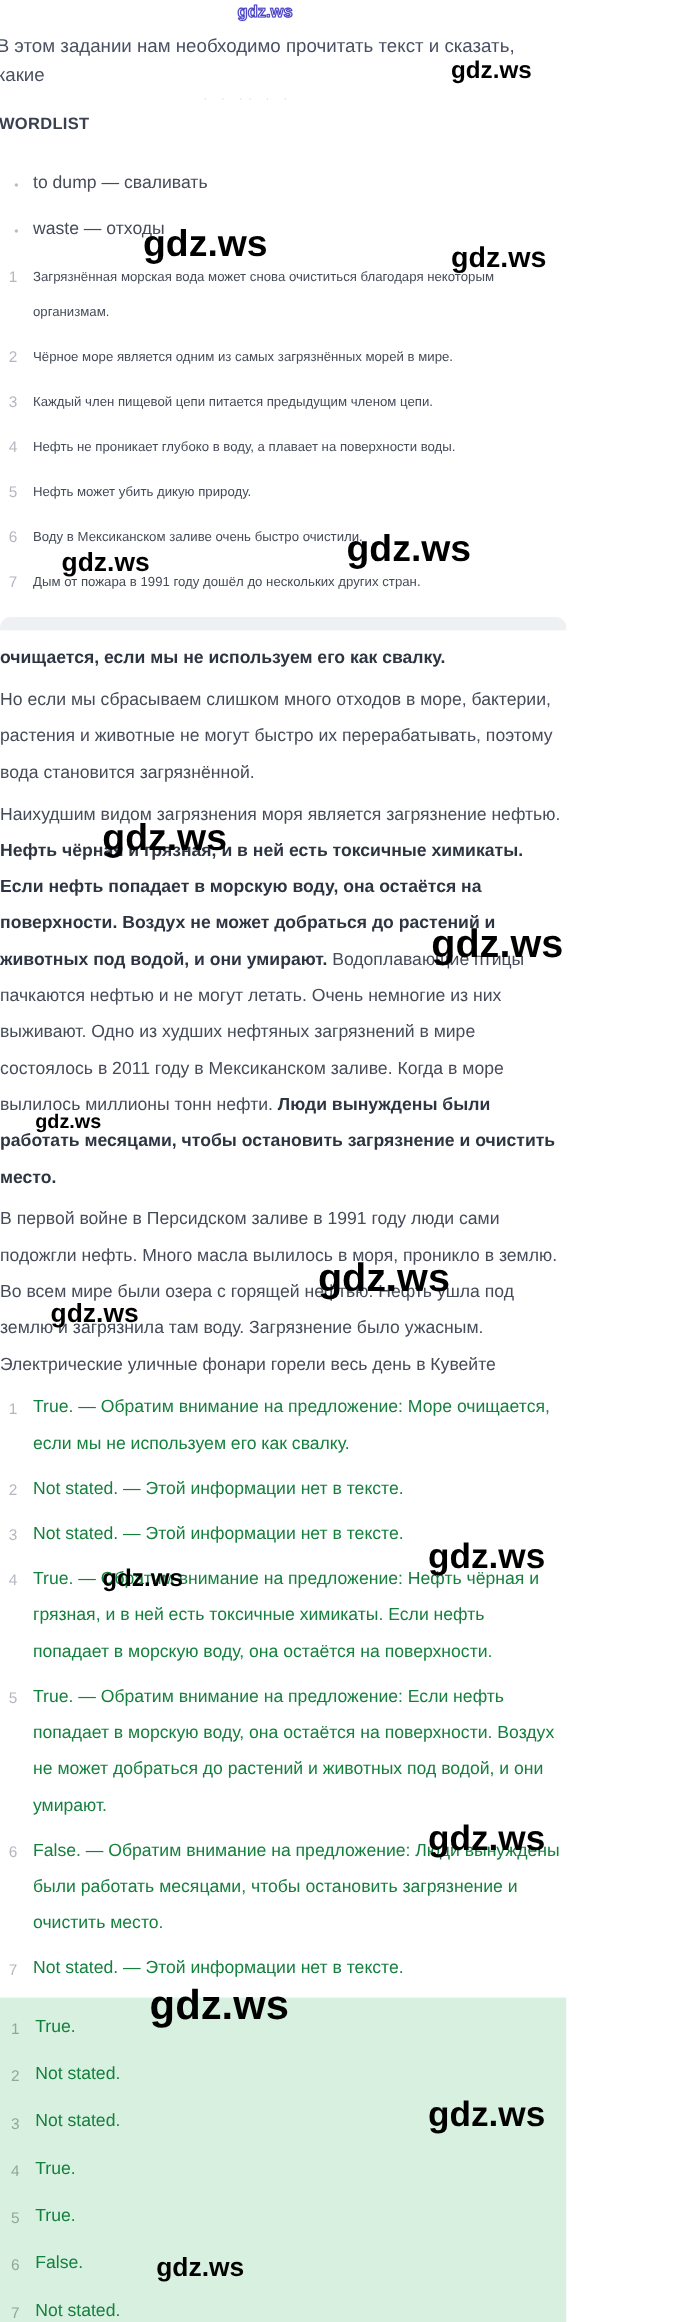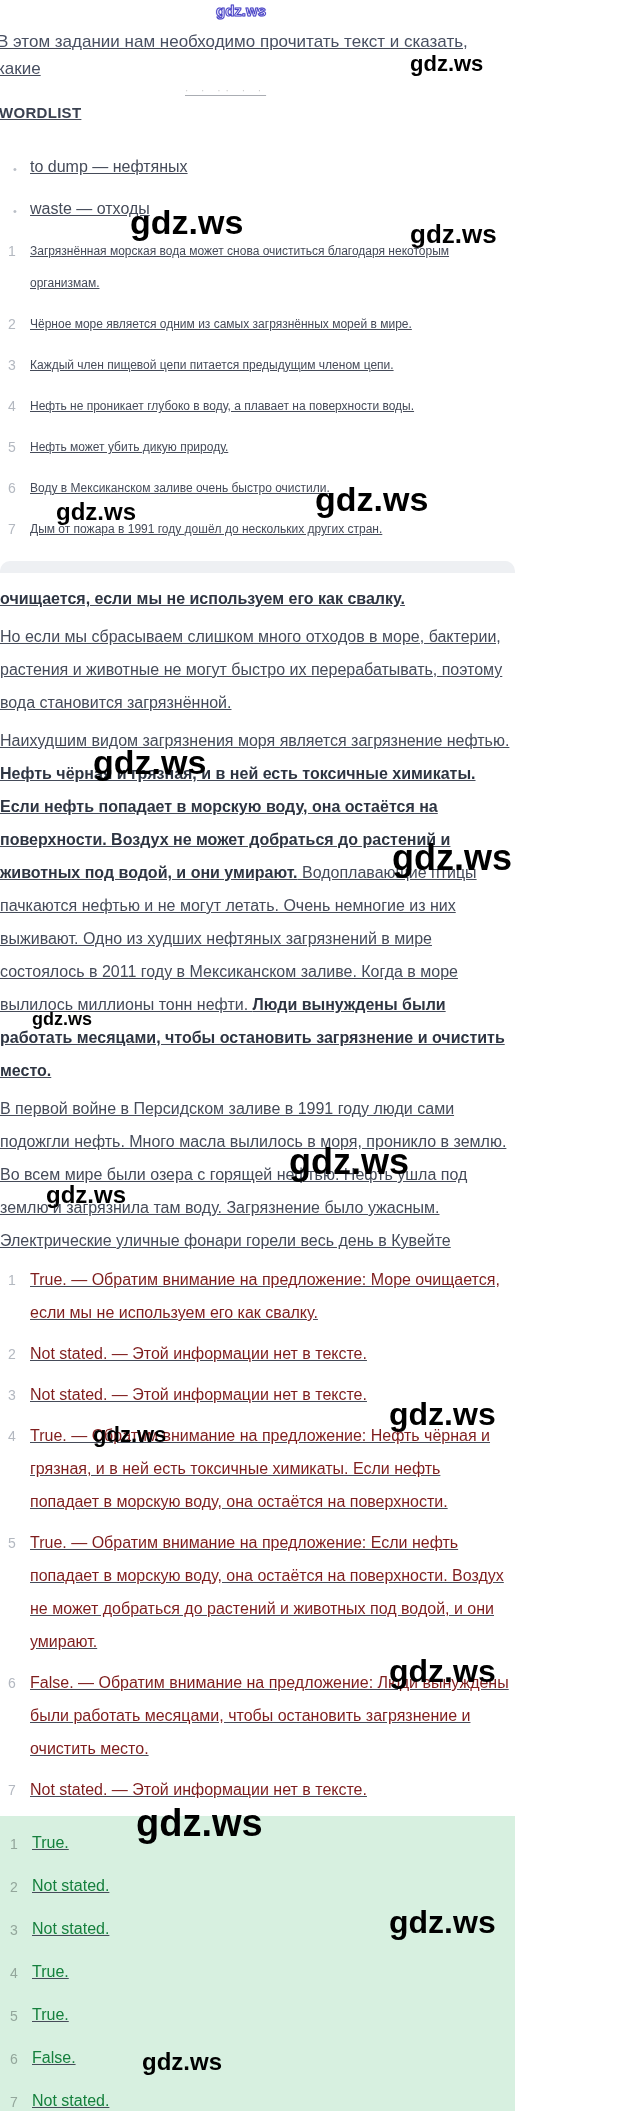--- a/index.html
+++ b/index.html
@@ -5,21 +5,20 @@
   * { box-sizing: border-box; }
   html, body { margin: 0; padding: 0; background: #fff; }
   .page {
     position: relative;
     width: 515px;
     height: 2111px;
     overflow: hidden;
     background: #fff;
     color: #454b59;
     font-family: "Liberation Sans", "DejaVu Sans", sans-serif;
-    text-decoration: underline;
   }
 
   
   .wm {
     position: absolute;
     font-weight: 700;
     color: #000;
     line-height: 1;
     white-space: nowrap;
     z-index: 10;
@@ -140,21 +139,21 @@
 
   ol.answers { list-style: none; counter-reset: a; margin: 6px 0 0 0; padding: 0; }
   ol.answers li {
     counter-increment: a;
     position: relative;
     padding-left: 30px;
     padding-right: 4px;
     font-size: 16px;
     line-height: 33px;
     margin-bottom: 8px;
-    color: #7f1d1d;
+    color: #15803d;
   }
   ol.answers li::before {
     content: counter(a);
     position: absolute;
     left: 8px; top: 1px;
     color: #b3b8c0;
     font-size: 14px;
   }
 
   .result-box {
@@ -201,21 +200,21 @@
   <span class="wm" style="left:389px;top:1655px;font-size:32px">gdz.ws</span>
   <span class="wm" style="left:136px;top:1804px;font-size:38px">gdz.ws</span>
   <span class="wm" style="left:389px;top:1906px;font-size:32px">gdz.ws</span>
   <span class="wm" style="left:142px;top:2050px;font-size:24px">gdz.ws</span>
 
   <p class="intro">В этом задании нам необходимо прочитать текст и сказать, какие</p>
   <div class="faint-line">·   ·        ·· ·   ·</div>
 
   <h3 class="wordlist-title">WORDLIST</h3>
   <ul class="bullets">
-    <li>to dump — нефтяных</li>
+    <li>to dump — сваливать</li>
     <li>waste — отходы</li>
   </ul>
 
   <ol class="statements">
     <li>Загрязнённая морская вода может снова очиститься благодаря некоторым организмам.</li>
     <li>Чёрное море является одним из самых загрязнённых морей в мире.</li>
     <li>Каждый член пищевой цепи питается предыдущим членом цепи.</li>
     <li>Нефть не проникает глубоко в воду, а плавает на поверхности воды.</li>
     <li>Нефть может убить дикую природу.</li>
     <li>Воду в Мексиканском заливе очень быстро очистили.</li>

